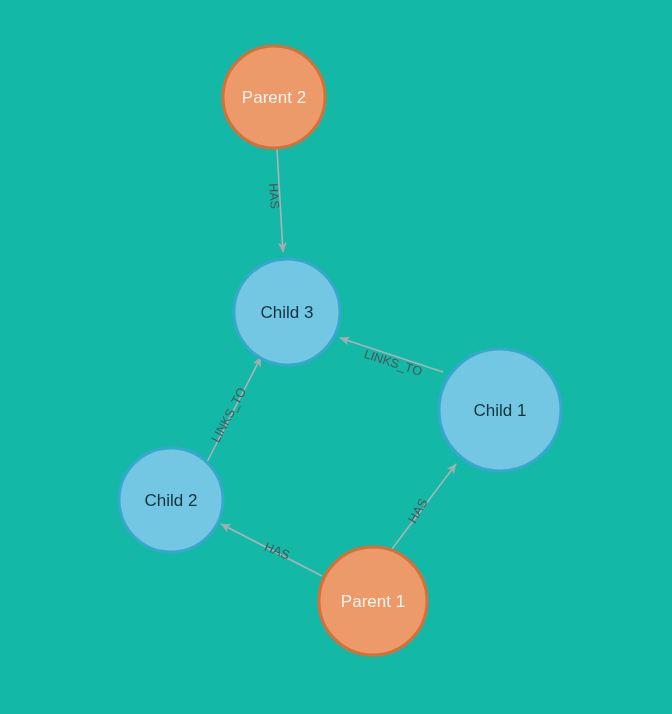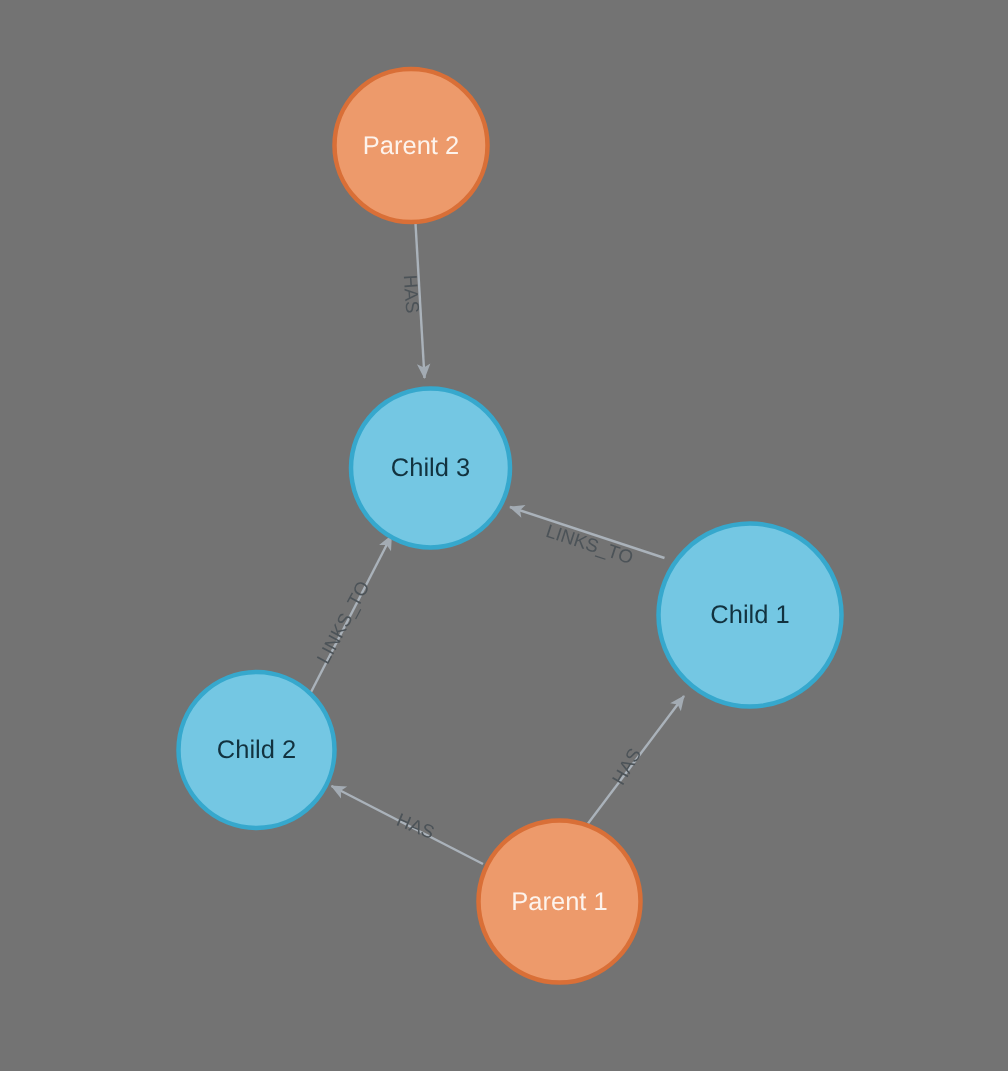--- a/index.html
+++ b/index.html
@@ -10,21 +10,21 @@
     width: 672px;
     height: 714px;
     background: #f7f8fa;
     font-family: "Liberation Sans", sans-serif;
     overflow: hidden;
   }
   #graph-canvas {
     position: relative;
     width: 672px;
     height: 714px;
-    background: #737373;
+    background: #14b8a6;
   }
   svg.graph-svg {
     position: absolute;
     top: 0;
     left: 0;
     width: 672px;
     height: 714px;
     display: block;
   }
   .node-label {

